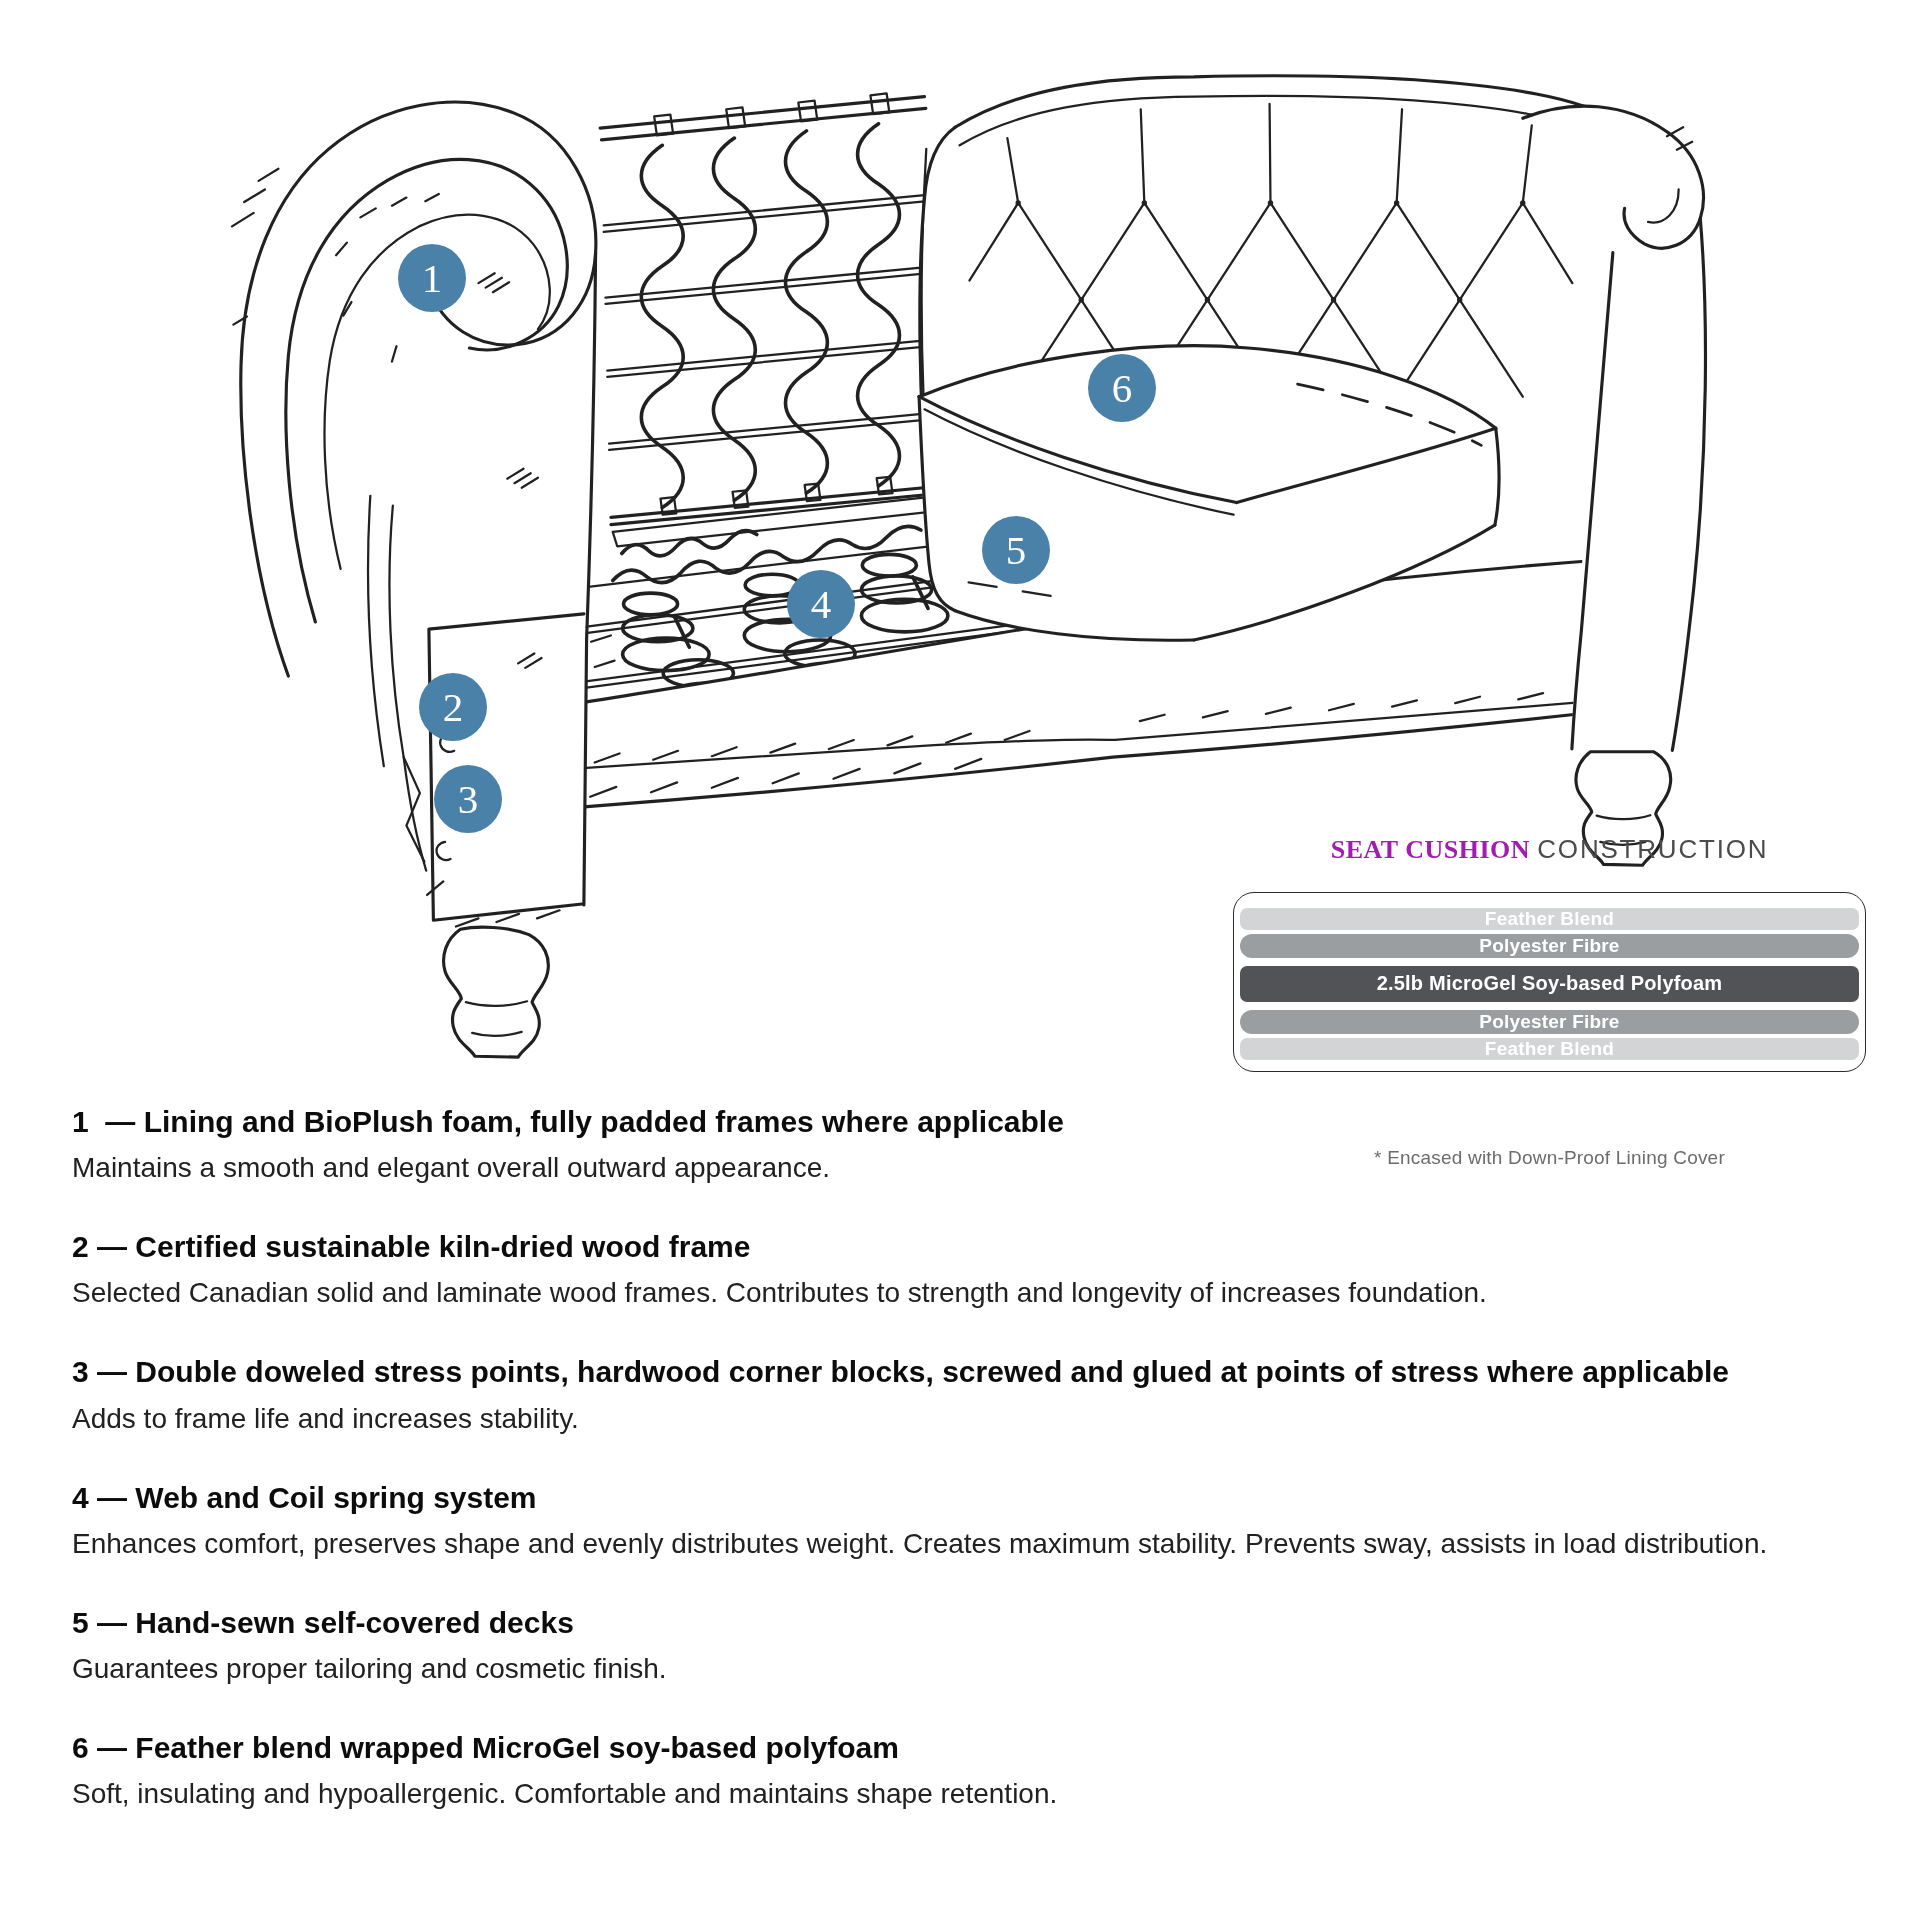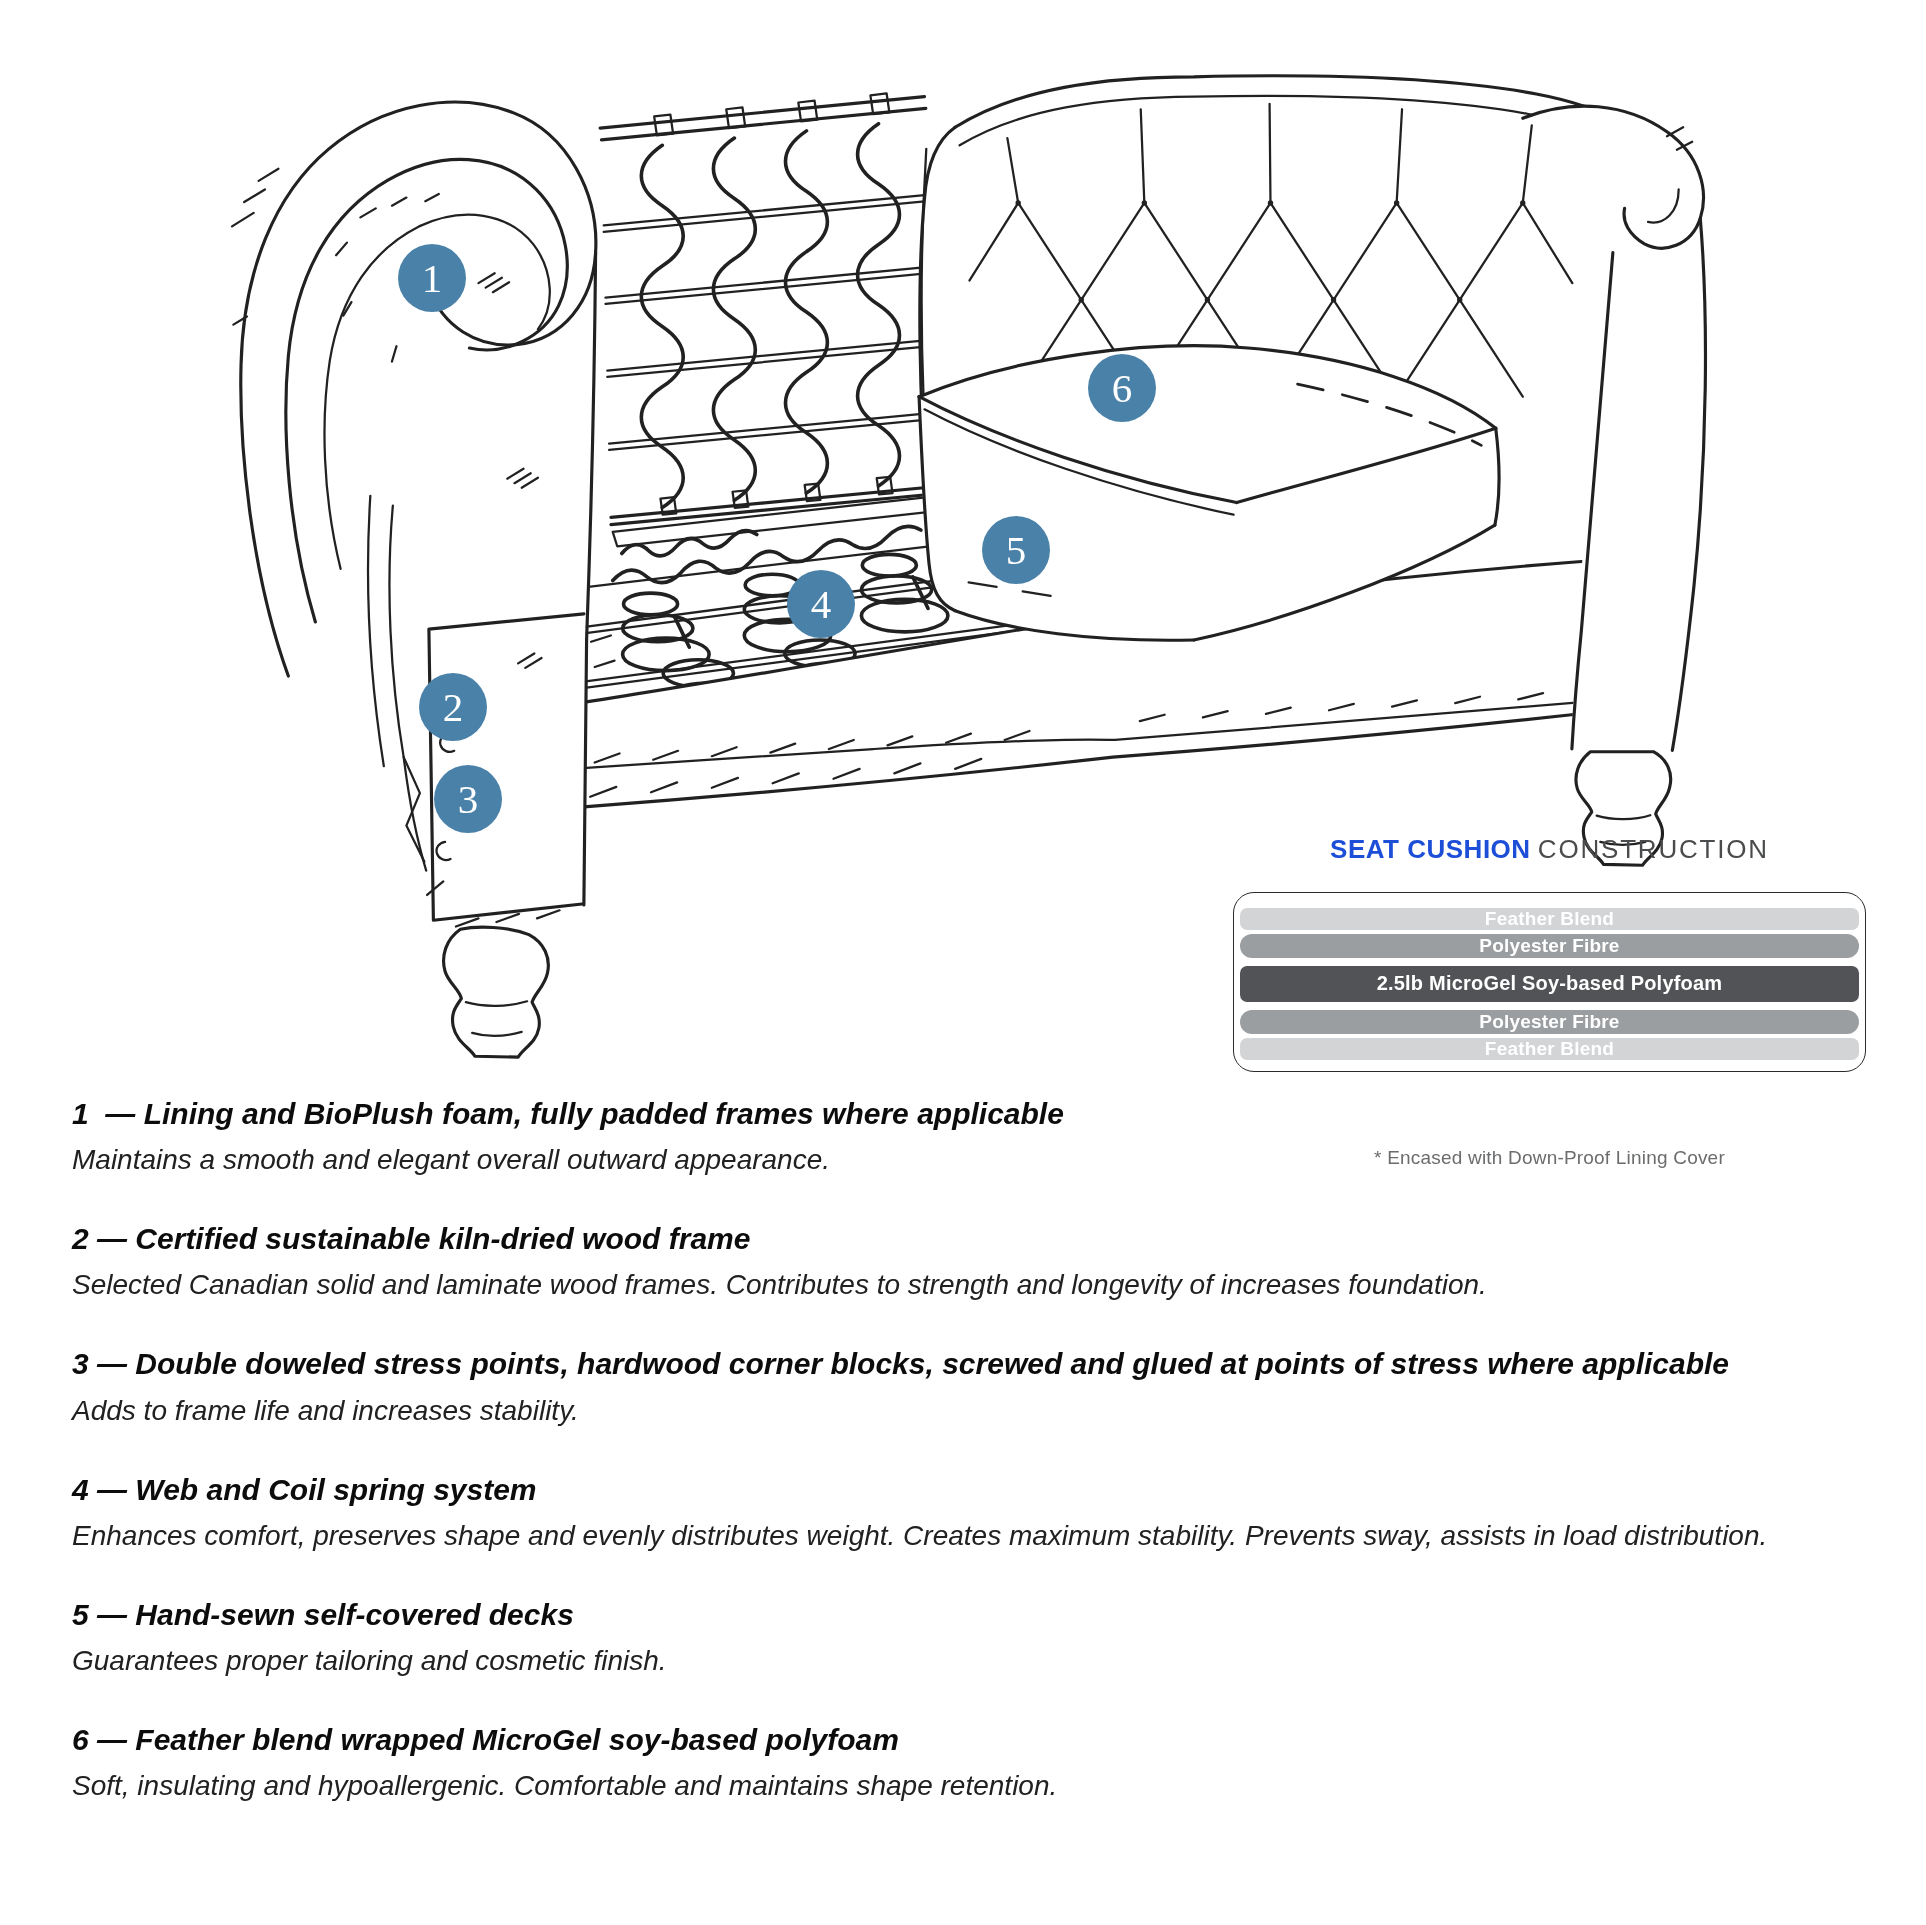--- a/index.html
+++ b/index.html
@@ -8,36 +8,36 @@
   svg.art{position:absolute;left:0;top:0;width:1926px;height:1926px;}
 
   
   .callout{position:absolute;width:68px;height:68px;border-radius:50%;
            display:flex;align-items:center;justify-content:center;
            font-family:"Liberation Serif",serif;font-size:41px;line-height:1;}
 
   
   .cushion-title{position:absolute;left:1233px;top:834px;width:633px;text-align:center;
                  font-size:26px;white-space:nowrap;}
-  .cushion-title .t1{font-weight:700;color:#1d4ed8;letter-spacing:0.5px;}
+  .cushion-title .t1{font-weight:700;color:#a21caf;letter-spacing:0.5px;font-family:Liberation Serif, serif;}
   .cushion-title .t2{font-weight:400;color:#4a4b4d;letter-spacing:1.8px;}
   .cushion-box{position:absolute;left:1233px;top:892px;width:633px;height:180px;
                border:1.8px solid #2a2a2b;border-radius:21px;box-sizing:border-box;
                padding:13px 6.3px 9px 6.3px;display:flex;flex-direction:column;}
   .band{border-radius:7.2px;margin:1.8px 0;display:flex;align-items:center;justify-content:center;
         color:#fff;font-weight:700;font-size:19px;letter-spacing:0.2px;}
   .band.light{height:31px;}
   .band.medium{height:34px;border-radius:16px;}
   .band.dark{height:51px;margin:5.9px 0;font-size:20px;}
   .footnote{position:absolute;left:1233px;top:1147px;width:633px;text-align:center;
             font-size:19px;color:#6b6c6e;letter-spacing:0.2px;}
 
   
   .sections{position:absolute;left:72px;top:1095px;width:1775px;}
-  .sections section{margin:0 0 40px 0;font-style:italic;}
+  .sections section{margin:8px 0 40px 0;}
   .s-h{margin:0 0 7.2px 0;font-size:30px;line-height:38px;font-weight:700;color:#0c0c0c;
        white-space:pre-wrap;}
   .s-b{margin:0;font-size:28px;line-height:40px;font-weight:400;color:#212121;}
 </style>
 </head>
 <body>
 
 <div class="canvas">
 
   <svg class="art" viewBox="0 0 4275 4274">

